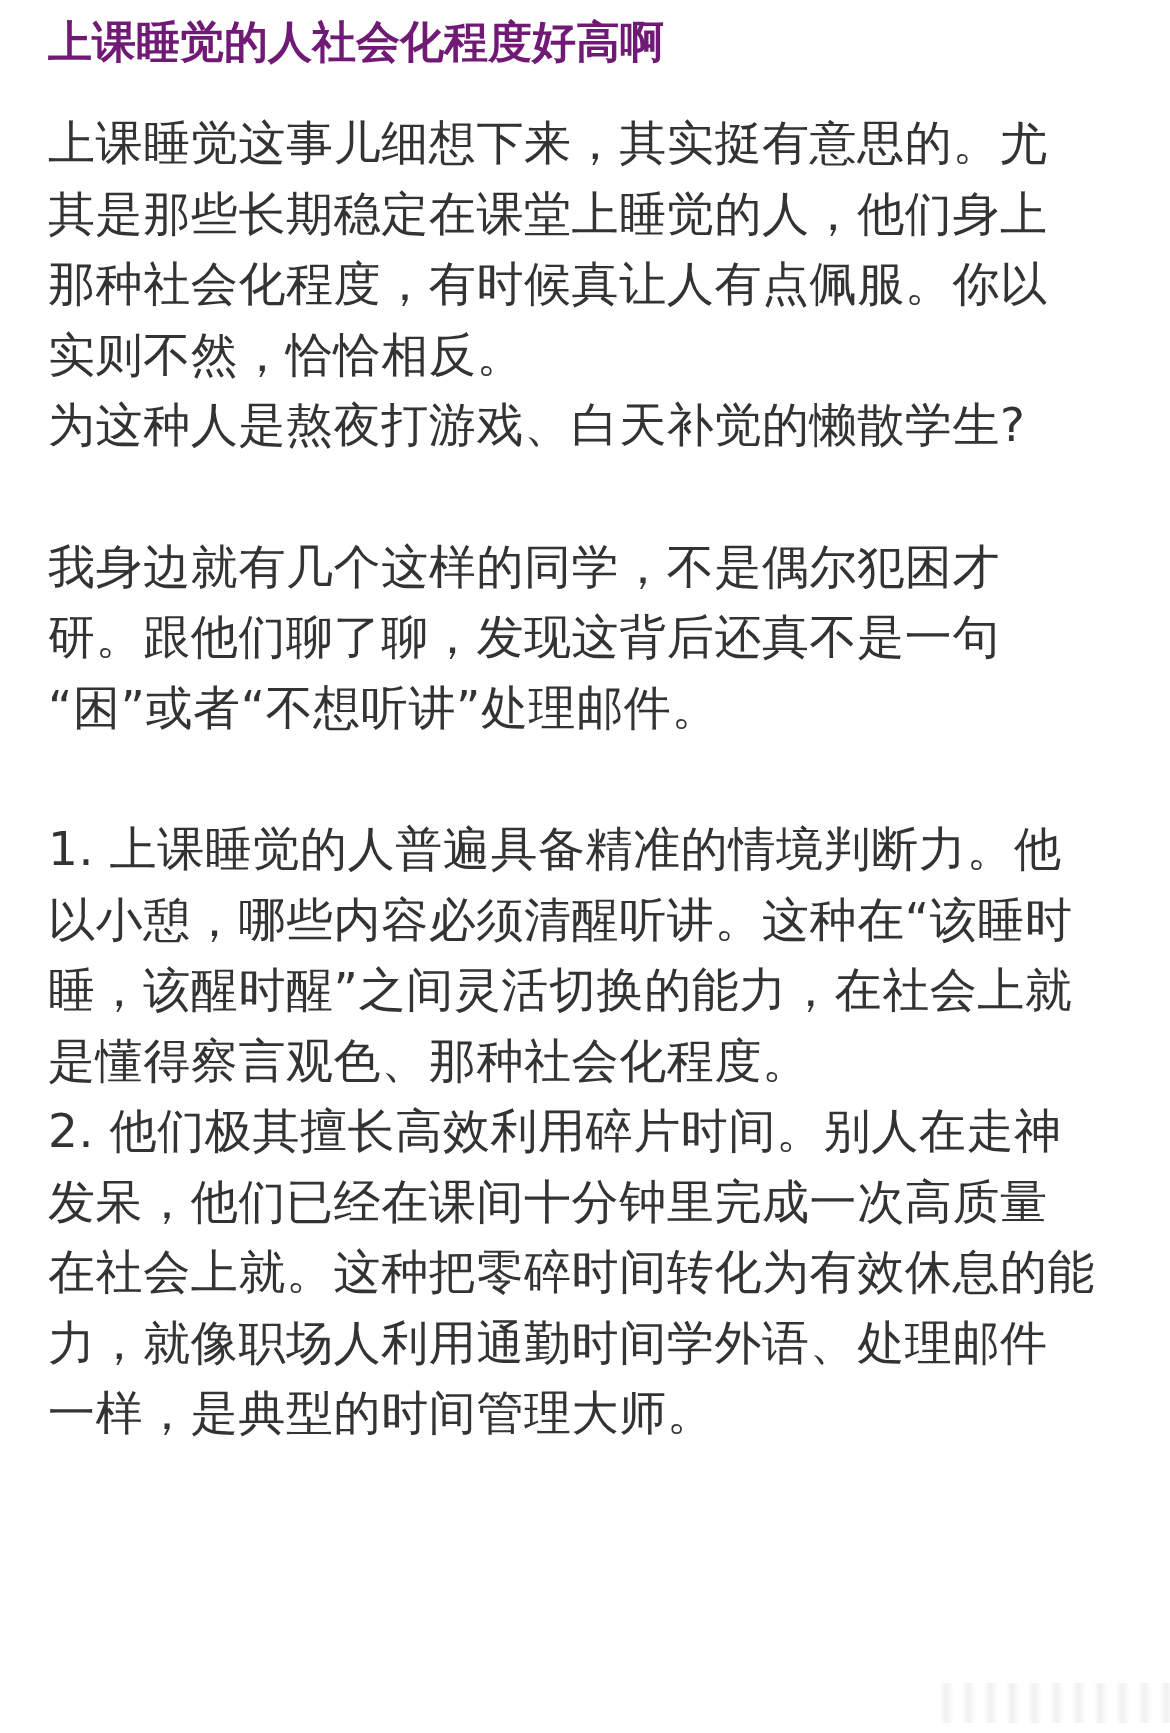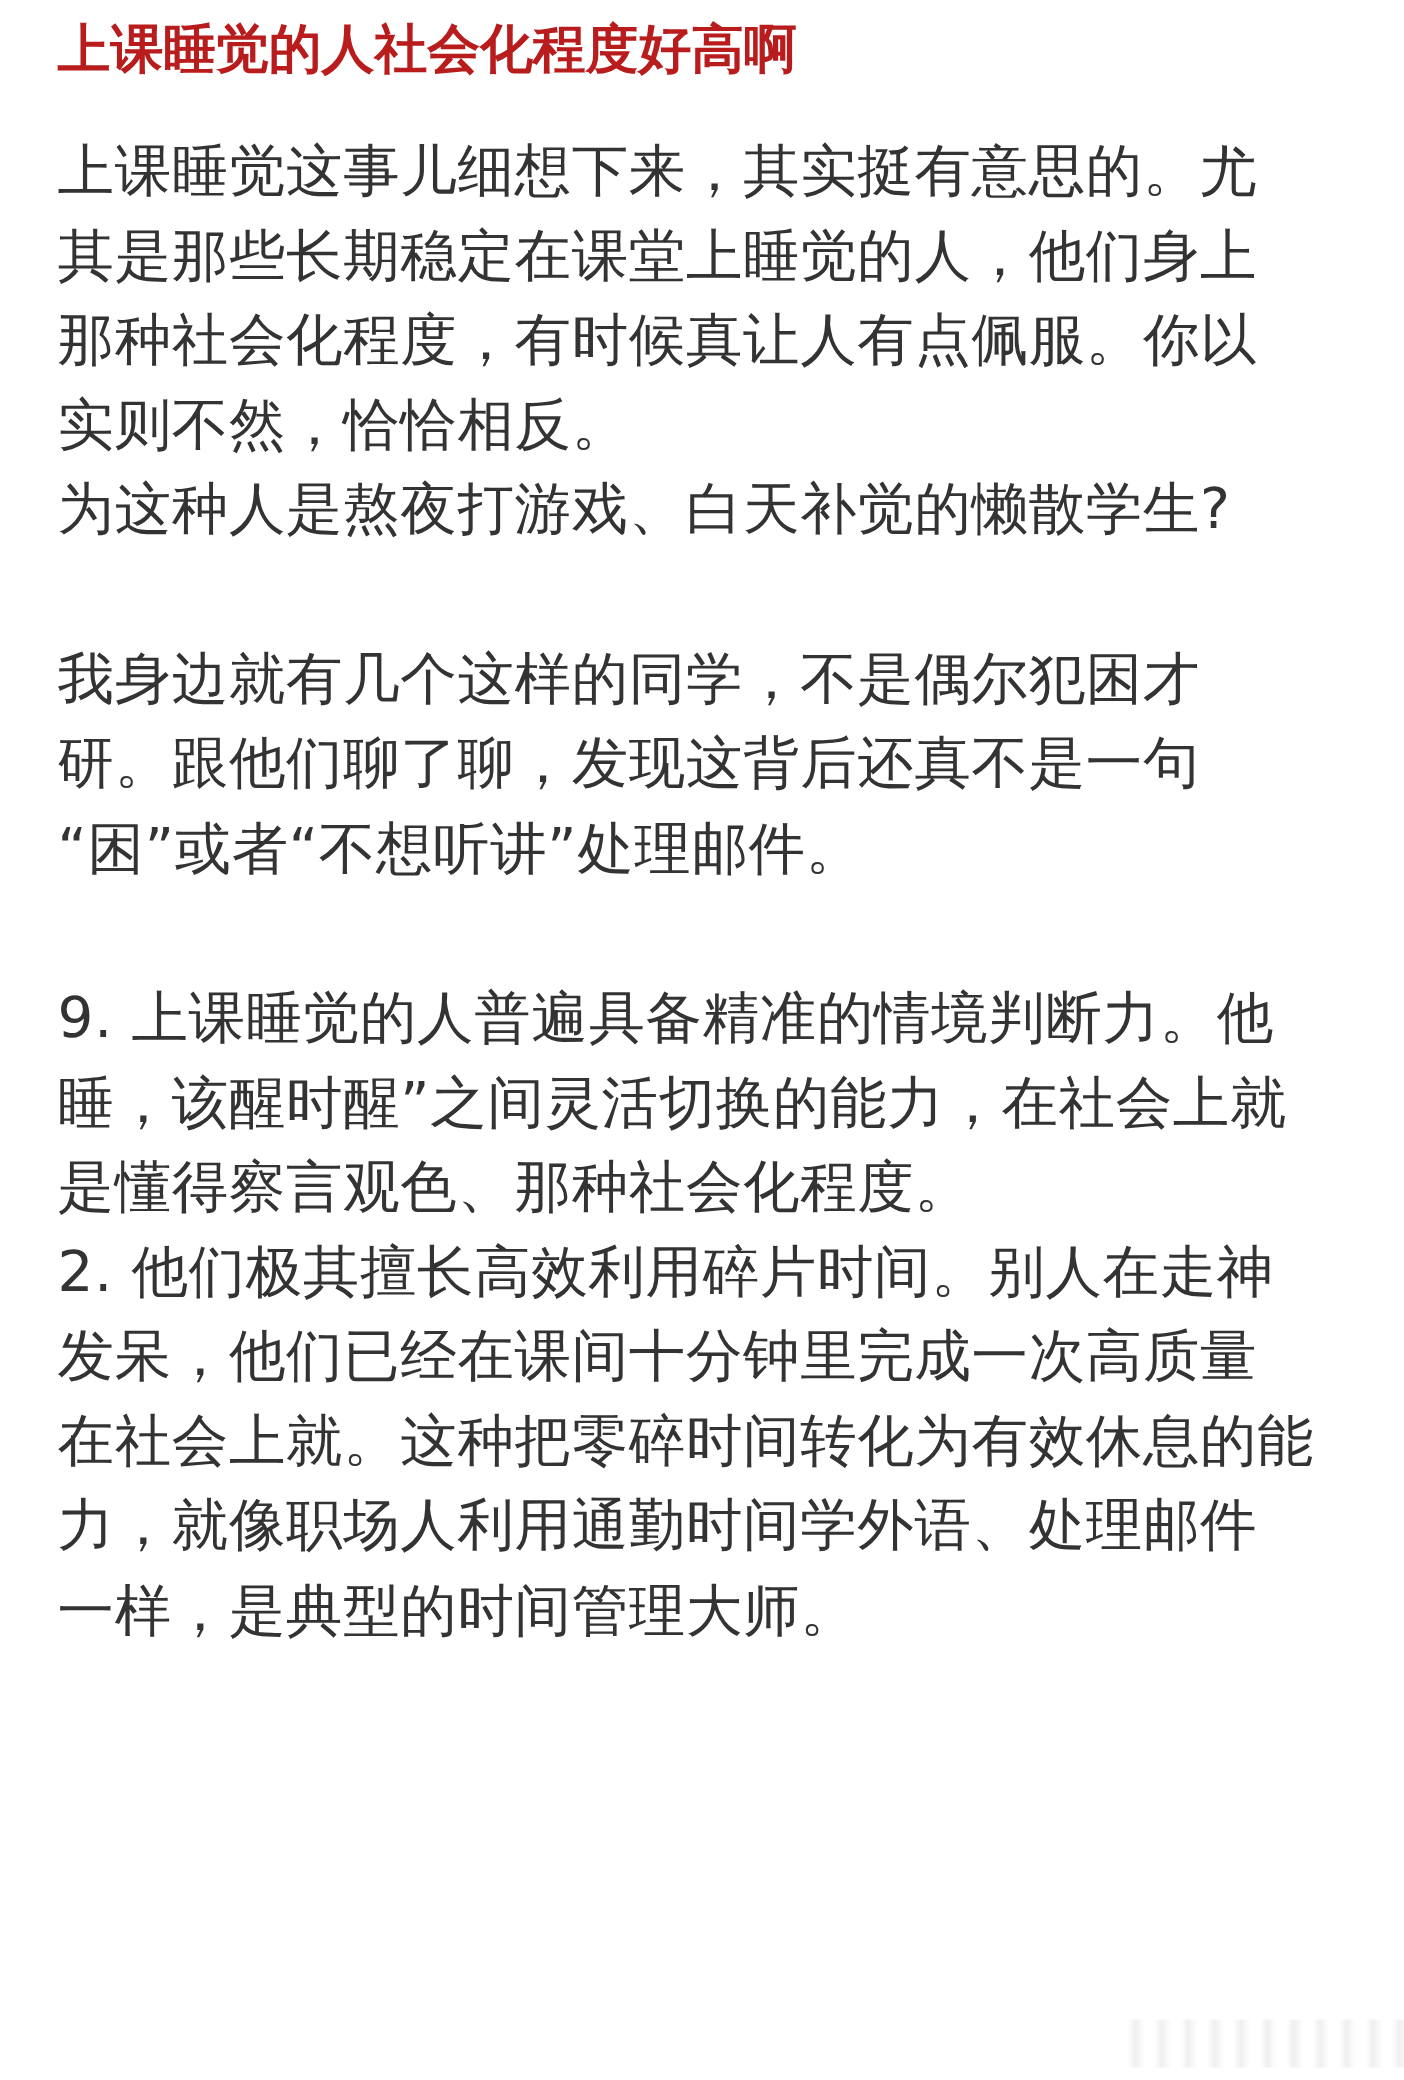--- a/index.html
+++ b/index.html
@@ -19,21 +19,21 @@
       position: absolute;
       left: 48px;
       top: 0;
       width: 1070px;
     }
     .title {
       font-size: 44px;
       font-weight: bold;
       line-height: 56px;
       margin: 14px 0 0 0;
-      color: #b91c1c;
+      color: #701a75;
       letter-spacing: 0px;
     }
     .para {
       font-size: 47px;
       line-height: 70.5px;
       margin: 0;
       letter-spacing: 0.6px;
     }
     .para.first { margin-top: 38px; }
     .gap { height: 71px; }
@@ -70,21 +70,22 @@
 
   <p class="para">
     <span class="line">我身边就有几个这样的同学，不是偶尔犯困才</span>
     <span class="line">研。跟他们聊了聊，发现这背后还真不是一句</span>
     <span class="line">“困”或者“不想听讲”处理邮件。</span>
   </p>
 
   <div class="gap"></div>
 
   <p class="para">
-    <span class="line">9. 上课睡觉的人普遍具备精准的情境判断力。他</span>
+    <span class="line">1. 上课睡觉的人普遍具备精准的情境判断力。他</span>
+    <span class="line">以小憩，哪些内容必须清醒听讲。这种在“该睡时</span>
     <span class="line">睡，该醒时醒”之间灵活切换的能力，在社会上就</span>
     <span class="line">是懂得察言观色、那种社会化程度。</span>
     <span class="line">2. 他们极其擅长高效利用碎片时间。别人在走神</span>
     <span class="line">发呆，他们已经在课间十分钟里完成一次高质量</span>
     <span class="line">在社会上就。这种把零碎时间转化为有效休息的能</span>
     <span class="line">力，就像职场人利用通勤时间学外语、处理邮件</span>
     <span class="line">一样，是典型的时间管理大师。</span>
   </p>
 </div>
 

